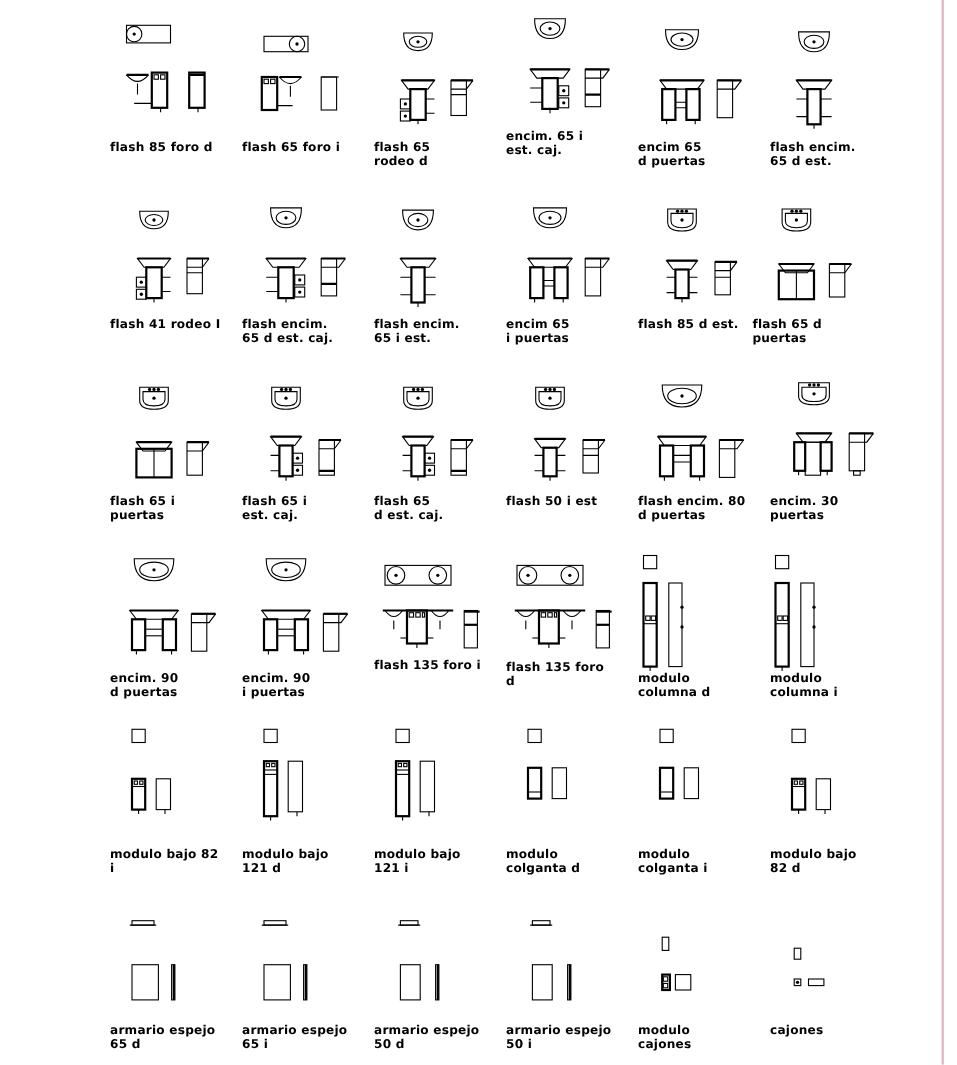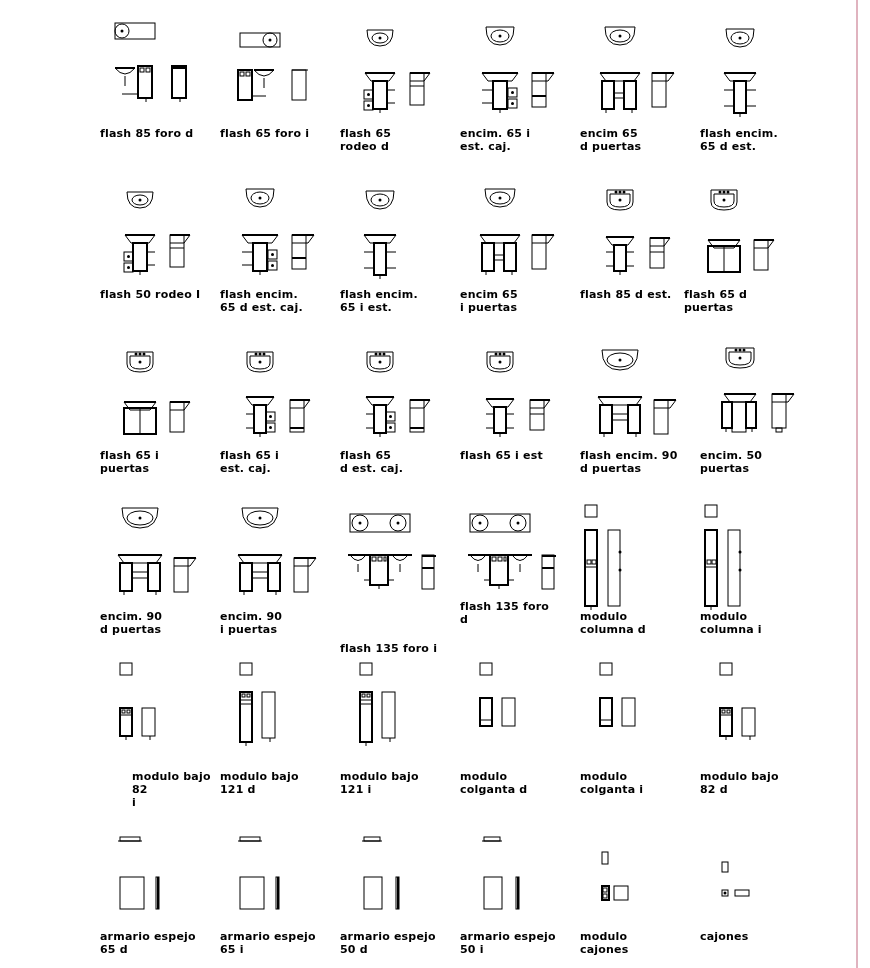--- a/index.html
+++ b/index.html
@@ -70,21 +70,21 @@
           <line x1="47" y1="85" x2="55" y2="85" stroke="#000" fill="none" stroke-width="1"></line>
           <line x1="40" y1="91" x2="40" y2="95" stroke="#000" fill="none" stroke-width="1"></line>
           <rect x="70" y="55" width="14" height="32" stroke="#000" fill="none" stroke-width="1"></rect>
           <line x1="70" y1="55" x2="90" y2="55" stroke="#000" fill="none" stroke-width="2"></line>
           <path d="M90 55 L84 63 L70 63" stroke="#000" fill="none" stroke-width="1"></path>
           <line x1="70" y1="68" x2="84" y2="68" stroke="#000" fill="none" stroke-width="1"></line>
         </svg>
         <div class="label" style="top: 109px;">flash 65
 rodeo d</div>
       </div>
-      <div class="cell" style="left: 460px; top: 18px;">
+      <div class="cell" style="left: 460px; top: 8px;">
         <svg width="110" height="109">
           <path d="M26 9 L54 9 Q54 27 40 27 Q26 27 26 9 Z" stroke="#000" fill="none" stroke-width="1"></path>
           <ellipse cx="40" cy="18" rx="9" ry="6" stroke="#000" fill="none" stroke-width="1"></ellipse>
           <circle cx="40" cy="18" r="1.5" fill="#000"></circle>
           <path d="M22 55 L58 55 L52 63 L28 63 Z" stroke="#000" fill="none" stroke-width="1"></path>
           <line x1="22" y1="55" x2="58" y2="55" stroke="#000" fill="none" stroke-width="2"></line>
           <rect x="33" y="63" width="14" height="28" stroke="#000" fill="none" stroke-width="2"></rect>
           <rect x="48" y="70" width="9" height="9" stroke="#000" fill="none" stroke-width="1"></rect>
           <rect x="48" y="81" width="9" height="9" stroke="#000" fill="none" stroke-width="1"></rect>
           <circle cx="52.5" cy="74.5" r="1.5" fill="#000"></circle>
@@ -150,21 +150,21 @@
           <circle cx="28.5" cy="76.5" r="1.5" fill="#000"></circle>
           <circle cx="28.5" cy="87.5" r="1.5" fill="#000"></circle>
           <line x1="47" y1="72" x2="55" y2="72" stroke="#000" fill="none" stroke-width="1"></line>
           <line x1="47" y1="85" x2="55" y2="85" stroke="#000" fill="none" stroke-width="1"></line>
           <line x1="40" y1="91" x2="40" y2="95" stroke="#000" fill="none" stroke-width="1"></line>
           <rect x="70" y="55" width="14" height="32" stroke="#000" fill="none" stroke-width="1"></rect>
           <line x1="70" y1="55" x2="90" y2="55" stroke="#000" fill="none" stroke-width="2"></line>
           <path d="M90 55 L84 63 L70 63" stroke="#000" fill="none" stroke-width="1"></path>
           <line x1="70" y1="68" x2="84" y2="68" stroke="#000" fill="none" stroke-width="1"></line>
         </svg>
-        <div class="label" style="top: 108px;">flash 50 rodeo I</div>
+        <div class="label" style="top: 108px;">flash 41 rodeo I</div>
       </div>
       <div class="cell" style="left: 220px; top: 180px;">
         <svg width="110" height="108">
           <path d="M26 9 L54 9 Q54 27 40 27 Q26 27 26 9 Z" stroke="#000" fill="none" stroke-width="1"></path>
           <ellipse cx="40" cy="18" rx="9" ry="6" stroke="#000" fill="none" stroke-width="1"></ellipse>
           <circle cx="40" cy="18" r="1.5" fill="#000"></circle>
           <path d="M22 55 L58 55 L52 63 L28 63 Z" stroke="#000" fill="none" stroke-width="1"></path>
           <line x1="22" y1="55" x2="58" y2="55" stroke="#000" fill="none" stroke-width="2"></line>
           <rect x="33" y="63" width="14" height="28" stroke="#000" fill="none" stroke-width="2"></rect>
           <rect x="48" y="70" width="9" height="9" stroke="#000" fill="none" stroke-width="1"></rect>
@@ -346,40 +346,40 @@
           <line x1="26" y1="72" x2="34" y2="72" stroke="#000" fill="none" stroke-width="1"></line>
           <line x1="46" y1="72" x2="54" y2="72" stroke="#000" fill="none" stroke-width="1"></line>
           <line x1="26" y1="86" x2="34" y2="86" stroke="#000" fill="none" stroke-width="1"></line>
           <line x1="46" y1="86" x2="54" y2="86" stroke="#000" fill="none" stroke-width="1"></line>
           <line x1="40" y1="91" x2="40" y2="95" stroke="#000" fill="none" stroke-width="1"></line>
           <rect x="70" y="58" width="14" height="30" stroke="#000" fill="none" stroke-width="1"></rect>
           <line x1="70" y1="58" x2="90" y2="58" stroke="#000" fill="none" stroke-width="2"></line>
           <path d="M90 58 L84 66 L70 66" stroke="#000" fill="none" stroke-width="1"></path>
           <line x1="70" y1="72" x2="84" y2="72" stroke="#000" fill="none" stroke-width="1"></line>
         </svg>
-        <div class="label" style="top: 107px;">flash 65 i est</div>
+        <div class="label" style="top: 107px;">flash 50 i est</div>
       </div>
       <div class="cell" style="left: 580px; top: 342px;">
         <svg width="110" height="107">
           <path d="M22 8 L58 8 Q58 28 40 28 Q22 28 22 8 Z" stroke="#000" fill="none" stroke-width="1"></path>
           <ellipse cx="40" cy="18" rx="13" ry="7" stroke="#000" fill="none" stroke-width="1"></ellipse>
           <circle cx="40" cy="18" r="1.5" fill="#000"></circle>
           <path d="M18 55 L62 55 L56 63 L24 63 Z" stroke="#000" fill="none" stroke-width="1"></path>
           <line x1="18" y1="55" x2="62" y2="55" stroke="#000" fill="none" stroke-width="2"></line>
           <rect x="20" y="63" width="12" height="28" stroke="#000" fill="none" stroke-width="2"></rect>
           <rect x="48" y="63" width="12" height="28" stroke="#000" fill="none" stroke-width="2"></rect>
           <line x1="32" y1="72" x2="48" y2="72" stroke="#000" fill="none" stroke-width="1"></line>
           <line x1="32" y1="78" x2="48" y2="78" stroke="#000" fill="none" stroke-width="1"></line>
           <line x1="24" y1="91" x2="24" y2="95" stroke="#000" fill="none" stroke-width="1"></line>
           <line x1="56" y1="91" x2="56" y2="95" stroke="#000" fill="none" stroke-width="1"></line>
           <rect x="74" y="58" width="14" height="34" stroke="#000" fill="none" stroke-width="1"></rect>
           <line x1="74" y1="58" x2="96" y2="58" stroke="#000" fill="none" stroke-width="2"></line>
           <path d="M96 58 L90 66 L74 66" stroke="#000" fill="none" stroke-width="1"></path>
         </svg>
-        <div class="label" style="top: 107px;">flash encim. 90
+        <div class="label" style="top: 107px;">flash encim. 80
 d puertas</div>
       </div>
       <div class="cell" style="left: 700px; top: 342px;">
         <svg width="110" height="107">
           <path d="M26 6 L54 6 L54 18 Q54 26 40 26 Q26 26 26 18 Z" stroke="#000" fill="none" stroke-width="1"></path>
           <path d="M29 10 L51 10 L51 17 Q51 23 40 23 Q29 23 29 17 Z" stroke="#000" fill="none" stroke-width="1"></path>
           <circle cx="36" cy="8" r="1.5" fill="#000"></circle>
           <circle cx="40" cy="8" r="1.5" fill="#000"></circle>
           <circle cx="44" cy="8" r="1.5" fill="#000"></circle>
           <circle cx="40" cy="16" r="1.5" fill="#000"></circle>
@@ -388,21 +388,21 @@
           <rect x="22" y="60" width="10" height="26" stroke="#000" fill="none" stroke-width="2"></rect>
           <rect x="32" y="60" width="14" height="30" stroke="#000" fill="none" stroke-width="1"></rect>
           <rect x="46" y="60" width="10" height="26" stroke="#000" fill="none" stroke-width="2"></rect>
           <line x1="26" y1="86" x2="26" y2="90" stroke="#000" fill="none" stroke-width="1"></line>
           <line x1="52" y1="86" x2="52" y2="90" stroke="#000" fill="none" stroke-width="1"></line>
           <rect x="72" y="52" width="14" height="34" stroke="#000" fill="none" stroke-width="1"></rect>
           <line x1="72" y1="52" x2="94" y2="52" stroke="#000" fill="none" stroke-width="2"></line>
           <path d="M94 52 L88 60 L72 60" stroke="#000" fill="none" stroke-width="1"></path>
           <rect x="76" y="86" width="6" height="4" stroke="#000" fill="none" stroke-width="1"></rect>
         </svg>
-        <div class="label" style="top: 107px;">encim. 50
+        <div class="label" style="top: 107px;">encim. 30
 puertas</div>
       </div>
       <div class="cell" style="left: 100px; top: 500px;">
         <svg width="110" height="110">
           <path d="M22 8 L58 8 Q58 28 40 28 Q22 28 22 8 Z" stroke="#000" fill="none" stroke-width="1"></path>
           <ellipse cx="40" cy="18" rx="13" ry="7" stroke="#000" fill="none" stroke-width="1"></ellipse>
           <circle cx="40" cy="18" r="1.5" fill="#000"></circle>
           <path d="M18 55 L62 55 L56 63 L24 63 Z" stroke="#000" fill="none" stroke-width="1"></path>
           <line x1="18" y1="55" x2="62" y2="55" stroke="#000" fill="none" stroke-width="2"></line>
           <rect x="20" y="63" width="12" height="28" stroke="#000" fill="none" stroke-width="2"></rect>
@@ -454,21 +454,21 @@
           <rect x="44" y="57" width="2" height="4" stroke="#000" fill="none" stroke-width="1"></rect>
           <line x1="18" y1="64" x2="18" y2="72" stroke="#000" fill="none" stroke-width="1"></line>
           <line x1="60" y1="64" x2="60" y2="72" stroke="#000" fill="none" stroke-width="1"></line>
           <line x1="24" y1="80" x2="30" y2="80" stroke="#000" fill="none" stroke-width="1"></line>
           <line x1="48" y1="80" x2="54" y2="80" stroke="#000" fill="none" stroke-width="1"></line>
           <line x1="39" y1="85" x2="39" y2="89" stroke="#000" fill="none" stroke-width="1"></line>
           <rect x="82" y="55" width="12" height="34" stroke="#000" fill="none" stroke-width="1"></rect>
           <line x1="82" y1="56" x2="96" y2="56" stroke="#000" fill="none" stroke-width="2"></line>
           <line x1="82" y1="68" x2="94" y2="68" stroke="#000" fill="none" stroke-width="2"></line>
         </svg>
-        <div class="label" style="top: 98px; margin-top: 44px;">flash 135 foro i</div>
+        <div class="label" style="top: 98px;">flash 135 foro i</div>
       </div>
       <div class="cell" style="left: 460px; top: 500px;">
         <svg width="110" height="110">
           <rect x="10" y="14" width="60" height="18" stroke="#000" fill="none" stroke-width="1"></rect>
           <circle cx="20" cy="23" r="8" stroke="#000" fill="none" stroke-width="1"></circle>
           <circle cx="20" cy="23" r="1.5" fill="#000"></circle>
           <circle cx="58" cy="23" r="8" stroke="#000" fill="none" stroke-width="1"></circle>
           <circle cx="58" cy="23" r="1.5" fill="#000"></circle>
           <line x1="8" y1="55" x2="72" y2="55" stroke="#000" fill="none" stroke-width="2"></line>
           <path d="M10 55 Q18 66 26 55" stroke="#000" fill="none" stroke-width="1"></path>
@@ -523,21 +523,21 @@
         <svg width="110" height="112">
           <rect x="20" y="5" width="12" height="12" stroke="#000" fill="none" stroke-width="1"></rect>
           <rect x="20" y="50" width="12" height="28" stroke="#000" fill="none" stroke-width="2"></rect>
           <rect x="22" y="52" width="3" height="3" stroke="#000" fill="none" stroke-width="1"></rect>
           <rect x="27" y="52" width="3" height="3" stroke="#000" fill="none" stroke-width="1"></rect>
           <line x1="20" y1="57" x2="32" y2="57" stroke="#000" fill="none" stroke-width="1"></line>
           <line x1="26" y1="78" x2="26" y2="82" stroke="#000" fill="none" stroke-width="1"></line>
           <rect x="42" y="50" width="13" height="28" stroke="#000" fill="none" stroke-width="1"></rect>
           <line x1="50" y1="78" x2="50" y2="82" stroke="#000" fill="none" stroke-width="1"></line>
         </svg>
-        <div class="label" style="top: 112px; margin-left: 32px;">modulo bajo 82
+        <div class="label" style="top: 112px;">modulo bajo 82
 i</div>
       </div>
       <div class="cell" style="left: 220px; top: 658px;">
         <svg width="110" height="112">
           <rect x="20" y="5" width="12" height="12" stroke="#000" fill="none" stroke-width="1"></rect>
           <rect x="20" y="34" width="12" height="50" stroke="#000" fill="none" stroke-width="2"></rect>
           <rect x="22" y="36" width="3" height="3" stroke="#000" fill="none" stroke-width="1"></rect>
           <rect x="27" y="36" width="3" height="3" stroke="#000" fill="none" stroke-width="1"></rect>
           <line x1="20" y1="42" x2="32" y2="42" stroke="#000" fill="none" stroke-width="1"></line>
           <line x1="20" y1="46" x2="32" y2="46" stroke="#000" fill="none" stroke-width="1"></line>

